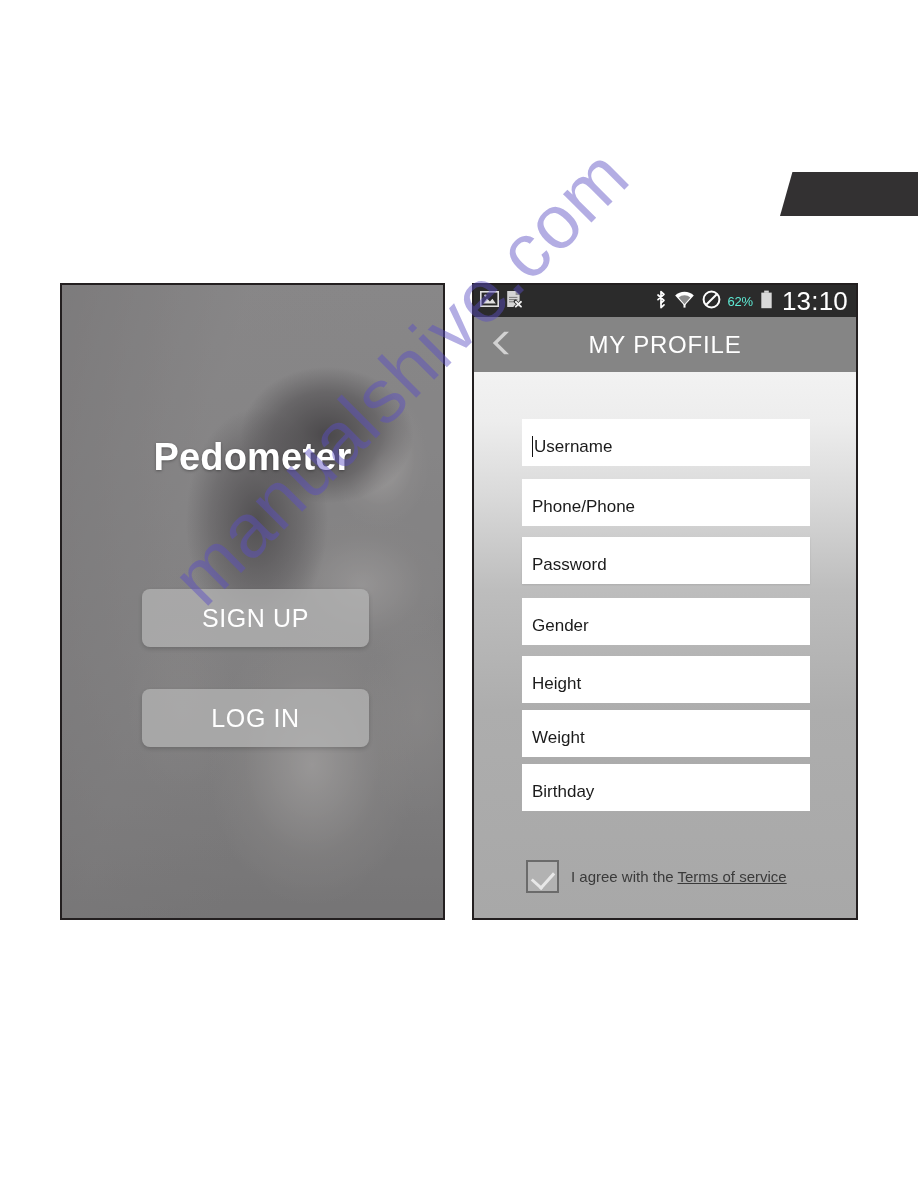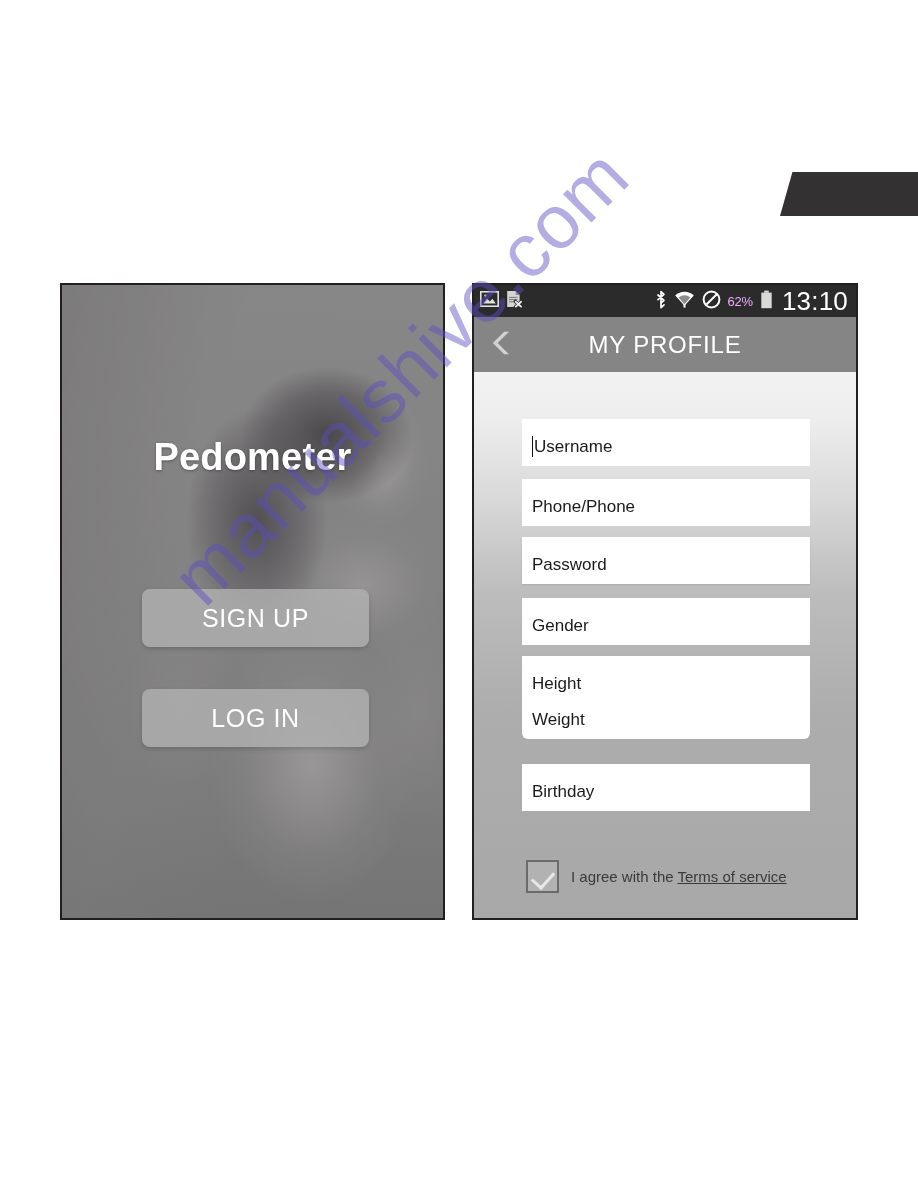--- a/index.html
+++ b/index.html
@@ -127,21 +127,21 @@
     display: flex;
     align-items: center;
     padding: 0 8px 0 6px;
   }
   .sb-left  { display: flex; align-items: center; gap: 7px; }
   .sb-right { display: flex; align-items: center; gap: 7px; margin-left: auto; }
 
   .sb-icon { display: block; }
   .sb-batt-pct {
     font-size: 13px;
-    color: #f0abfc;
+    color: #5eead4;
     letter-spacing: -0.2px;
   }
   .sb-clock {
     font-size: 26px;
     color: #ffffff;
     letter-spacing: 0.2px;
     margin-left: 2px;
     line-height: 1;
   }
 
@@ -372,21 +372,21 @@
       </div>
 
       <div class="field" style="top:226px;">
         <span>Gender</span>
       </div>
 
       <div class="field" style="top:284px;">
         <span>Height</span>
       </div>
 
-      <div class="field" style="top:320px;border-radius:6px;">
+      <div class="field" style="top:338px;">
         <span>Weight</span>
       </div>
 
       <div class="field" style="top:392px;">
         <span>Birthday</span>
       </div>
 
       <div class="terms-row">
         <span class="checkbox"></span>
         <span class="terms-text">

